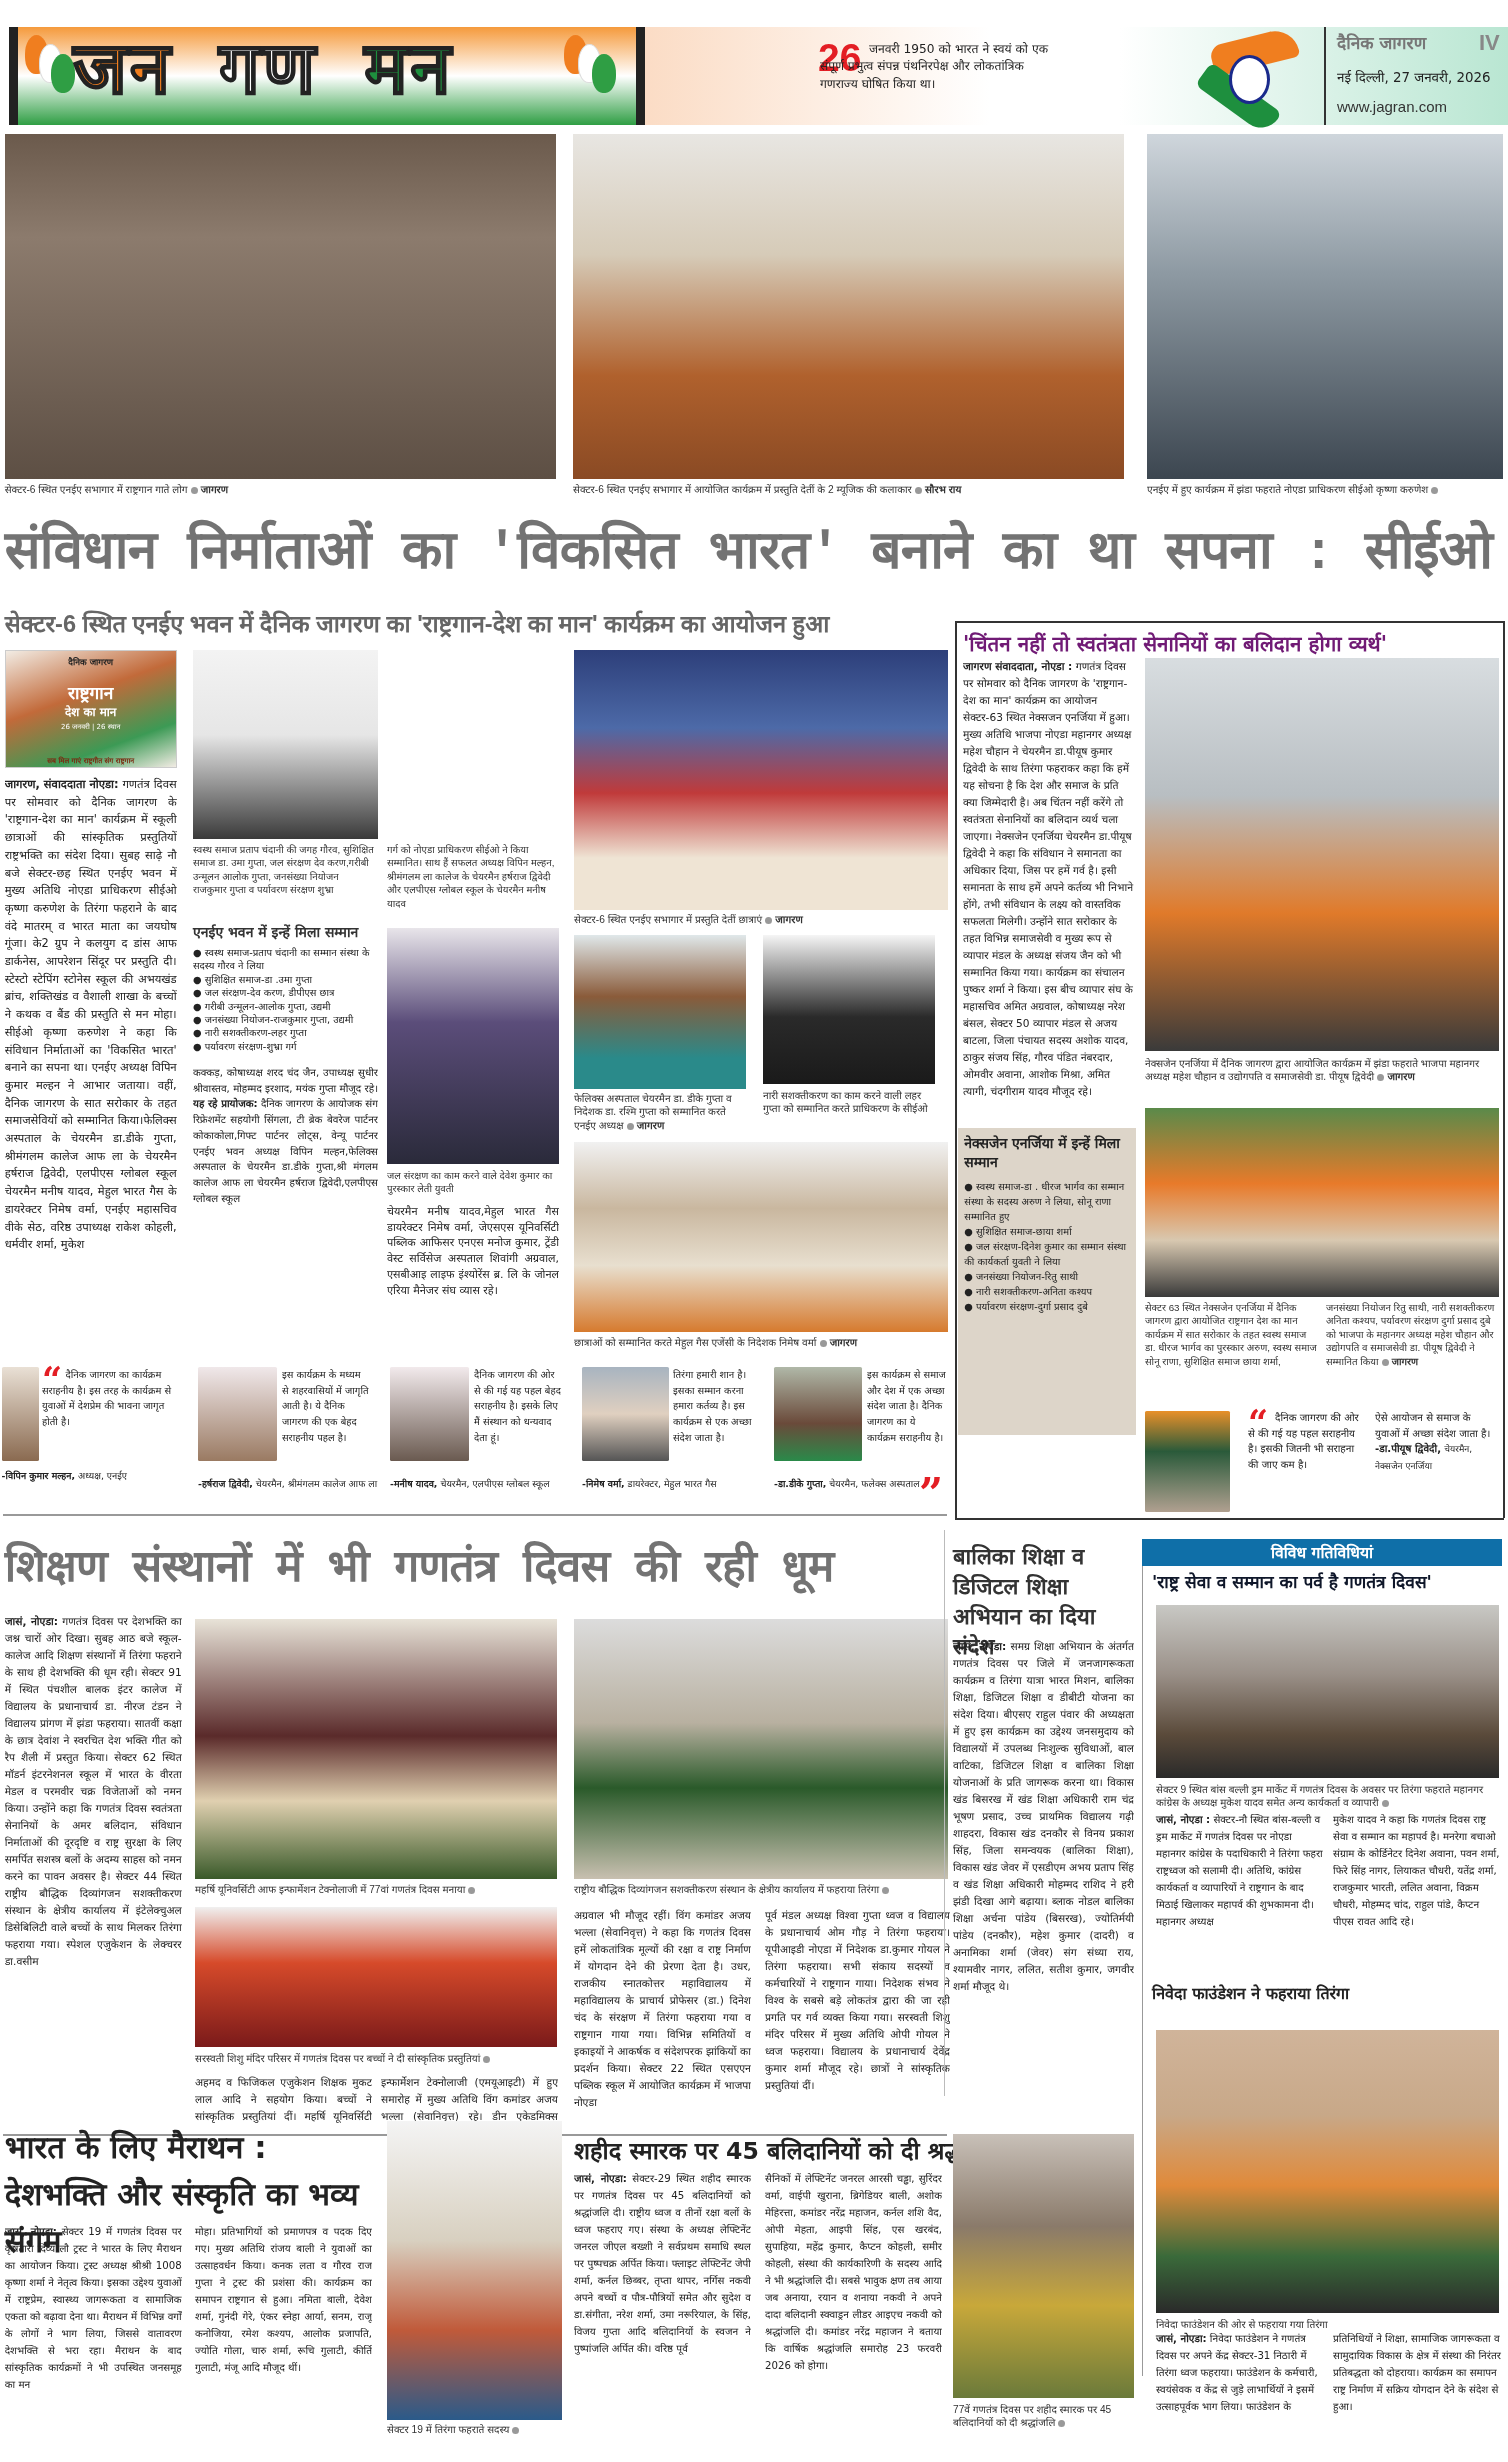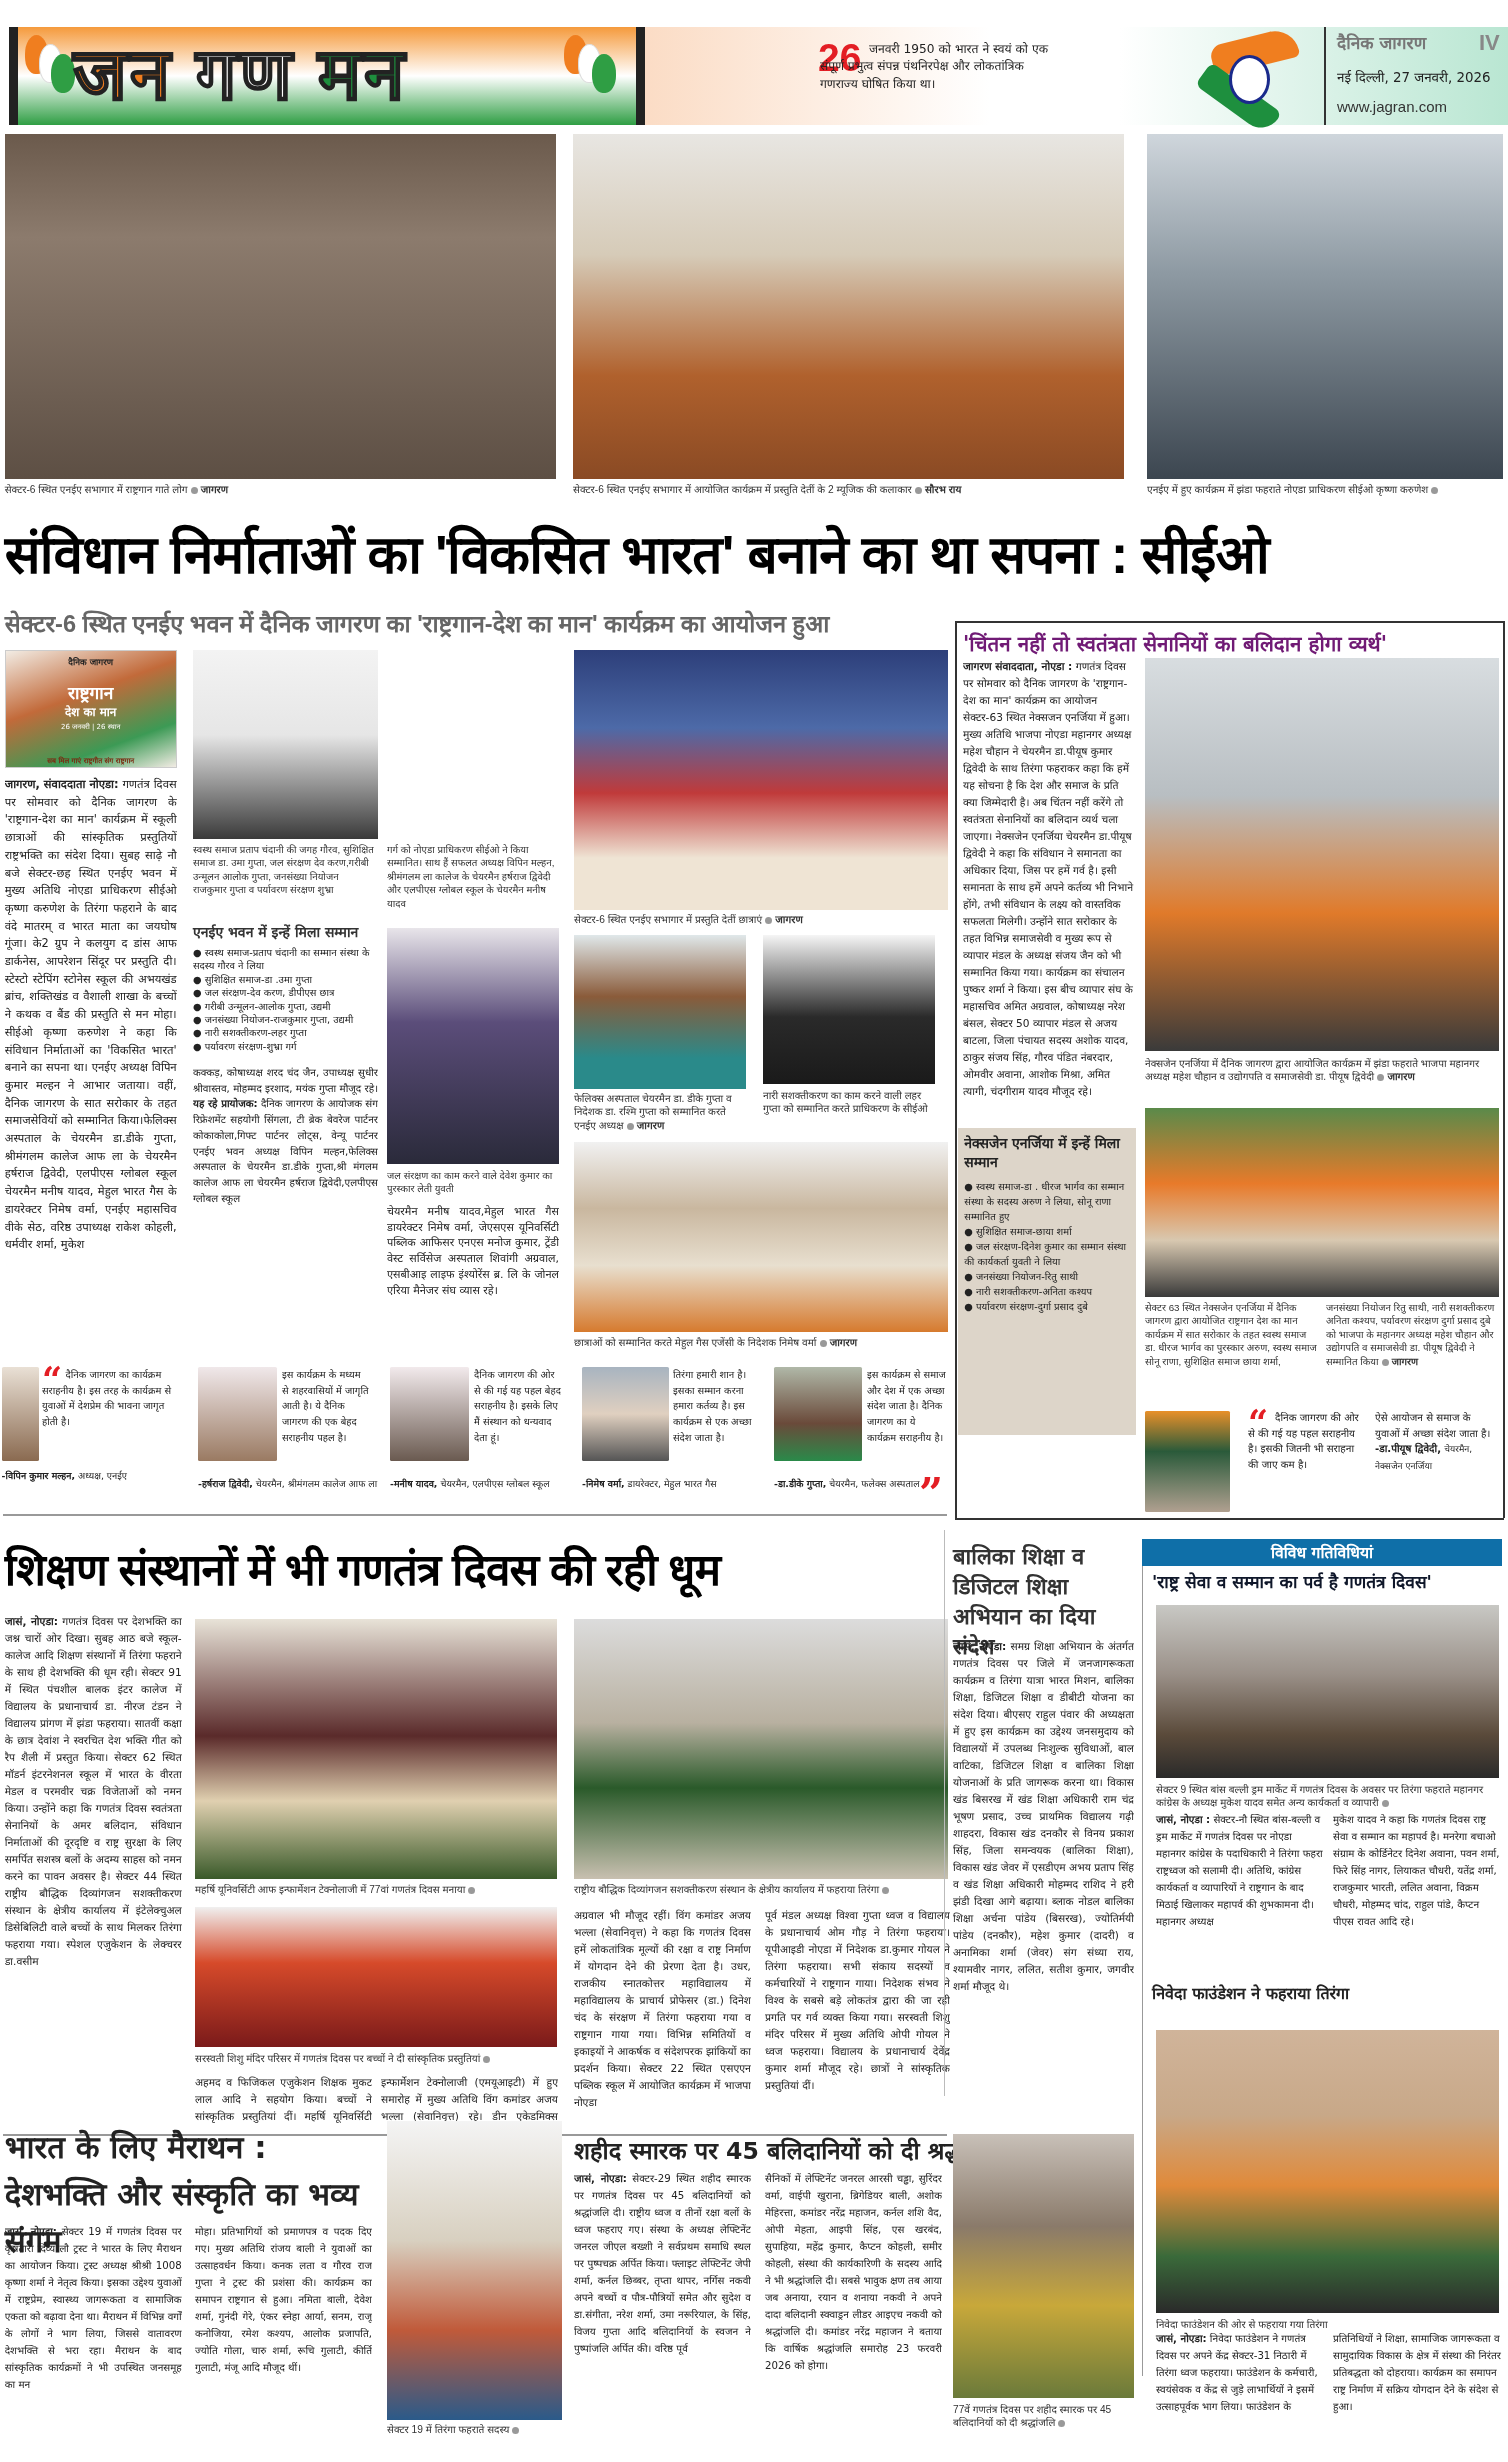--- a/index.html
+++ b/index.html
@@ -3,38 +3,38 @@
 <meta charset="utf-8">
 <style>
 *{box-sizing:border-box;margin:0;padding:0}
 body{width:1508px;height:2462px;background:#fff;font-family:"DejaVu Sans","Liberation Sans",sans-serif;color:#222;position:relative;overflow:hidden}
 .abs{position:absolute}
 .photo{position:absolute;overflow:hidden;background:#8a7a6a}
 .cap{position:absolute;font-size:10.2px;line-height:13.4px;color:#333;font-family:"Liberation Sans","DejaVu Sans",sans-serif}
 .cap .dot{display:inline-block;width:7px;height:7px;border-radius:50%;background:#999;margin:0 3.1px;vertical-align:middle}
 .txt{position:absolute;font-size:11.4px;line-height:17.7px;text-align:justify;color:#222;overflow:hidden}
 .txt b{font-weight:bold}
-.h1{position:absolute;font-weight:bold;color:#000000;white-space:nowrap;font-family:Liberation Sans, sans-serif;letter-spacing:-0.8px}
+.h1{position:absolute;font-weight:bold;color:#737373;white-space:nowrap;font-family:Liberation Mono, monospace;letter-spacing:-0.8px}
 .sub{position:absolute;color:#666;font-weight:bold;white-space:nowrap;font-family:"Liberation Sans","DejaVu Sans",sans-serif}
 .rule-v{position:absolute;width:1.6px;background:#333}
 .rule-h{position:absolute;height:1.6px;background:#333}
 .quote-mark{color:#e31e24;font-weight:bold;font-family:"DejaVu Serif",serif}
 .mug{position:absolute;overflow:hidden;border-radius:1.6px}
 .banner{position:absolute;left:9.4px;top:27px;width:636px;height:98px;background:linear-gradient(180deg,#f59a3c 0%,#fff 50%,#2f9e44 100%);border-left:9.4px solid #222;border-right:9.4px solid #222}
 .balloon{position:absolute;width:23.6px;height:39px;border-radius:50% 50% 45% 45%}
 .side-box{position:absolute;background:#ddd5c9}
 </style>
 </head>
 <body>
 
 <div class="banner">
   <div class="balloon" style="left:6.3px;top:7.9px;background:#f07e1f"></div>
   <div class="balloon" style="left:20.5px;top:17.3px;background:#fff;border:0.8px solid #ddd"></div>
   <div class="balloon" style="left:33px;top:27px;background:#2f9e44"></div>
-  <div class="abs" style="left:55px;top:6.3px;font-size:72px;line-height:82px;font-weight:bold;letter-spacing:3.1px;font-family:Liberation Sans, sans-serif;-webkit-text-stroke:2.4px #222">
+  <div class="abs" style="left:55px;top:6.3px;font-size:72px;line-height:82px;font-weight:bold;letter-spacing:3.1px;font-family:Liberation Mono, monospace;-webkit-text-stroke:2.4px #222">
     <span style="color:#f07e1f">जन</span>
     <span style="color:#fff">गण</span>
     <span style="color:#1e8f3e">मन</span>
   </div>
   <div class="balloon" style="right:49px;top:7.9px;background:#f07e1f"></div>
   <div class="balloon" style="right:35px;top:17.3px;background:#fff;border:0.8px solid #ddd"></div>
   <div class="balloon" style="right:20.5px;top:27px;background:#2f9e44"></div>
 </div>
 <div class="abs" style="left:645px;top:27px;width:863px;height:98px;background:linear-gradient(90deg,#fbdcc5 0%,#fff 40%,#fff 55%,#b9e6d2 100%)"></div>
 <div class="abs" style="left:818px;top:36px;font-size:39px;font-weight:bold;color:#e31e24;font-family:'Liberation Sans',sans-serif">26</div>

